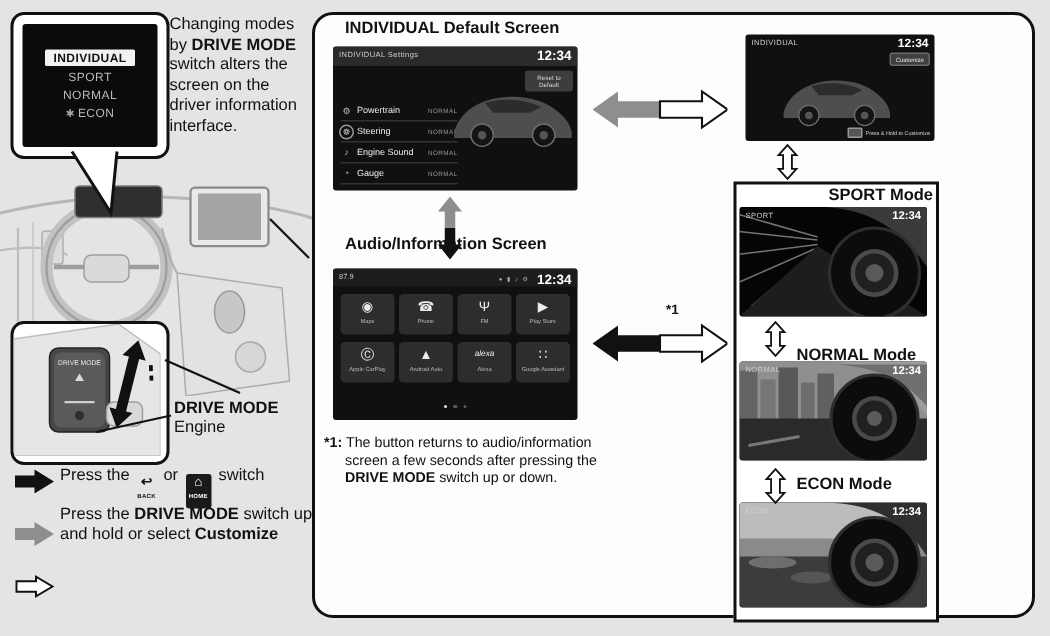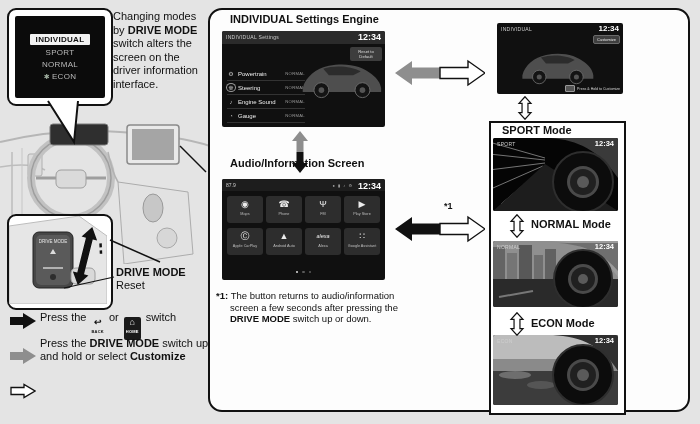--- a/index.html
+++ b/index.html
@@ -124,21 +124,21 @@
       <circle cx="44" cy="61" r="3" fill="#2d2d2d"></circle>
       <rect x="62" y="52" width="24" height="16" rx="5" fill="#d9d9d9" stroke="#9e9e9e"></rect>
       <g transform="rotate(14 76 40)">
         <path d="M76,10 L68,22 H72.5 V56 H79.5 V22 H84 Z M76,70 L68,58 H72.5 V56 H79.5 V58 H84 Z" fill="#111"></path>
         <line x1="88" y1="24" x2="91" y2="34" stroke="#111" stroke-width="2.5" stroke-dasharray="4 3"></line>
       </g>
     </svg>
   </div>
   <div class="abs switch-label">
     <span class="b">DRIVE MODE</span><br>
-    <span>Reset</span>
+    <span>Engine</span>
   </div>
 
   <svg class="abs" style="left:10px;top:313px;z-index:4" width="26" height="16" viewBox="0 0 26 16">
       <path d="M0,4 h13 v-4 l13,8 -13,8 v-4 h-13 z" fill="#111"></path>
     </svg>
   <div class="abs legend-text" style="left:40px;top:311px;width:170px;z-index:4">
     <span>Press the</span>
     <span class="mini-icon">
         <span class="glyph">↩</span>
         <span class="cap">BACK</span>
@@ -157,21 +157,21 @@
   <div class="abs legend-text" style="left:40px;top:337px;width:172px;z-index:4">
     <span>Press the </span><span class="b">DRIVE MODE</span><span> switch up and hold or select </span><span class="b">Customize</span>
   </div>
 
   <svg class="abs" style="left:10px;top:383px;z-index:4" width="26" height="16" viewBox="0 0 26 16">
       <path d="M1,4.5 h13 v-3 l11,6.5 -11,6.5 v-3 h-13 z" fill="#fff" stroke="#111" stroke-width="1.3"></path>
     </svg>
 
   <div class="abs bigbox"></div>
 
-  <div class="abs sec-title" style="left:230px;top:13px">INDIVIDUAL Settings Engine</div>
+  <div class="abs sec-title" style="left:230px;top:13px">INDIVIDUAL Default Screen</div>
   <div class="abs screen" style="left:222px;top:31px;width:163px;height:96px">
     <div class="set-head"></div>
     <div class="scr-label">INDIVIDUAL Settings</div>
     <div class="scr-clock">12:34</div>
     <div class="reset-btn">Reset to Default</div>
     <div class="srow" style="top:36px">
       <span class="s-glyph">⚙</span>
       <span class="s-label">Powertrain</span>
       <span class="s-val">NORMAL</span>
     </div>
@@ -278,21 +278,21 @@
         <span class="tx">Press &amp; Hold to Customize</span>
       </div>
   </div>
 
   <svg class="abs" style="left:517px;top:96px;z-index:3" width="16" height="24" viewBox="0 0 16 26">
     <path d="M8,0.8 L1.5,8 H4.8 V18 H1.5 L8,25.2 L14.5,18 H11.2 V8 H14.5 Z" fill="#fff" stroke="#111" stroke-width="1.3"></path>
   </svg>
 
   <div class="abs modebox"></div>
 
-  <div class="abs mode-title" style="left:502px;top:124px;width:133px;text-align:left">SPORT Mode</div>
+  <div class="abs mode-title" style="left:489px;top:124px;width:133px;text-align:right">SPORT Mode</div>
   <div class="abs screen" style="left:493px;top:138px;width:125px;height:73px">
     <svg width="125" height="73" viewBox="0 0 125 73">
       <rect width="125" height="73" fill="#050505"></rect>
       <g stroke="#cfcfcf" stroke-width="1" opacity="0.55">
         <line x1="52" y1="20" x2="-4" y2="4"></line>
           <line x1="52" y1="22" x2="-4" y2="16"></line>
         <line x1="52" y1="25" x2="-4" y2="32"></line>
           <line x1="50" y1="28" x2="0" y2="50"></line>
         <line x1="48" y1="32" x2="8" y2="66"></line>
       </g>
@@ -303,21 +303,21 @@
       <circle cx="90" cy="44" r="13" fill="#202020"></circle>
       <circle cx="90" cy="44" r="6" fill="#5a5a5a"></circle>
     </svg>
     <div class="scr-label">SPORT</div>
     <div class="scr-clock" style="font-size:7.5px">12:34</div>
   </div>
 
   <svg class="abs" style="left:509px;top:214px;z-index:4" width="16" height="24" viewBox="0 0 16 26">
     <path d="M8,0.8 L1.5,8 H4.8 V18 H1.5 L8,25.2 L14.5,18 H11.2 V8 H14.5 Z" fill="#fff" stroke="#111" stroke-width="1.3"></path>
   </svg>
-  <div class="abs mode-title" style="left:531px;top:218px">NORMAL Mode</div>
+  <div class="abs mode-title" style="left:531px;top:231px">NORMAL Mode</div>
   <div class="abs screen" style="left:493px;top:241px;width:125px;height:66px">
     <svg width="125" height="66" viewBox="0 0 125 66">
       <rect width="125" height="40" fill="#8f8f8f"></rect>
       <rect x="0" y="6" width="12" height="34" fill="#646464"></rect>
       <rect x="14" y="12" width="10" height="28" fill="#757575"></rect>
       <rect x="26" y="4" width="13" height="36" fill="#585858"></rect>
       <rect x="41" y="14" width="9" height="26" fill="#6e6e6e"></rect>
       <rect x="52" y="8" width="11" height="32" fill="#616161"></rect>
       <rect y="38" width="125" height="28" fill="#2a2a2a"></rect>
       <line x1="6" y1="56" x2="40" y2="50" stroke="#777" stroke-width="2"></line>

